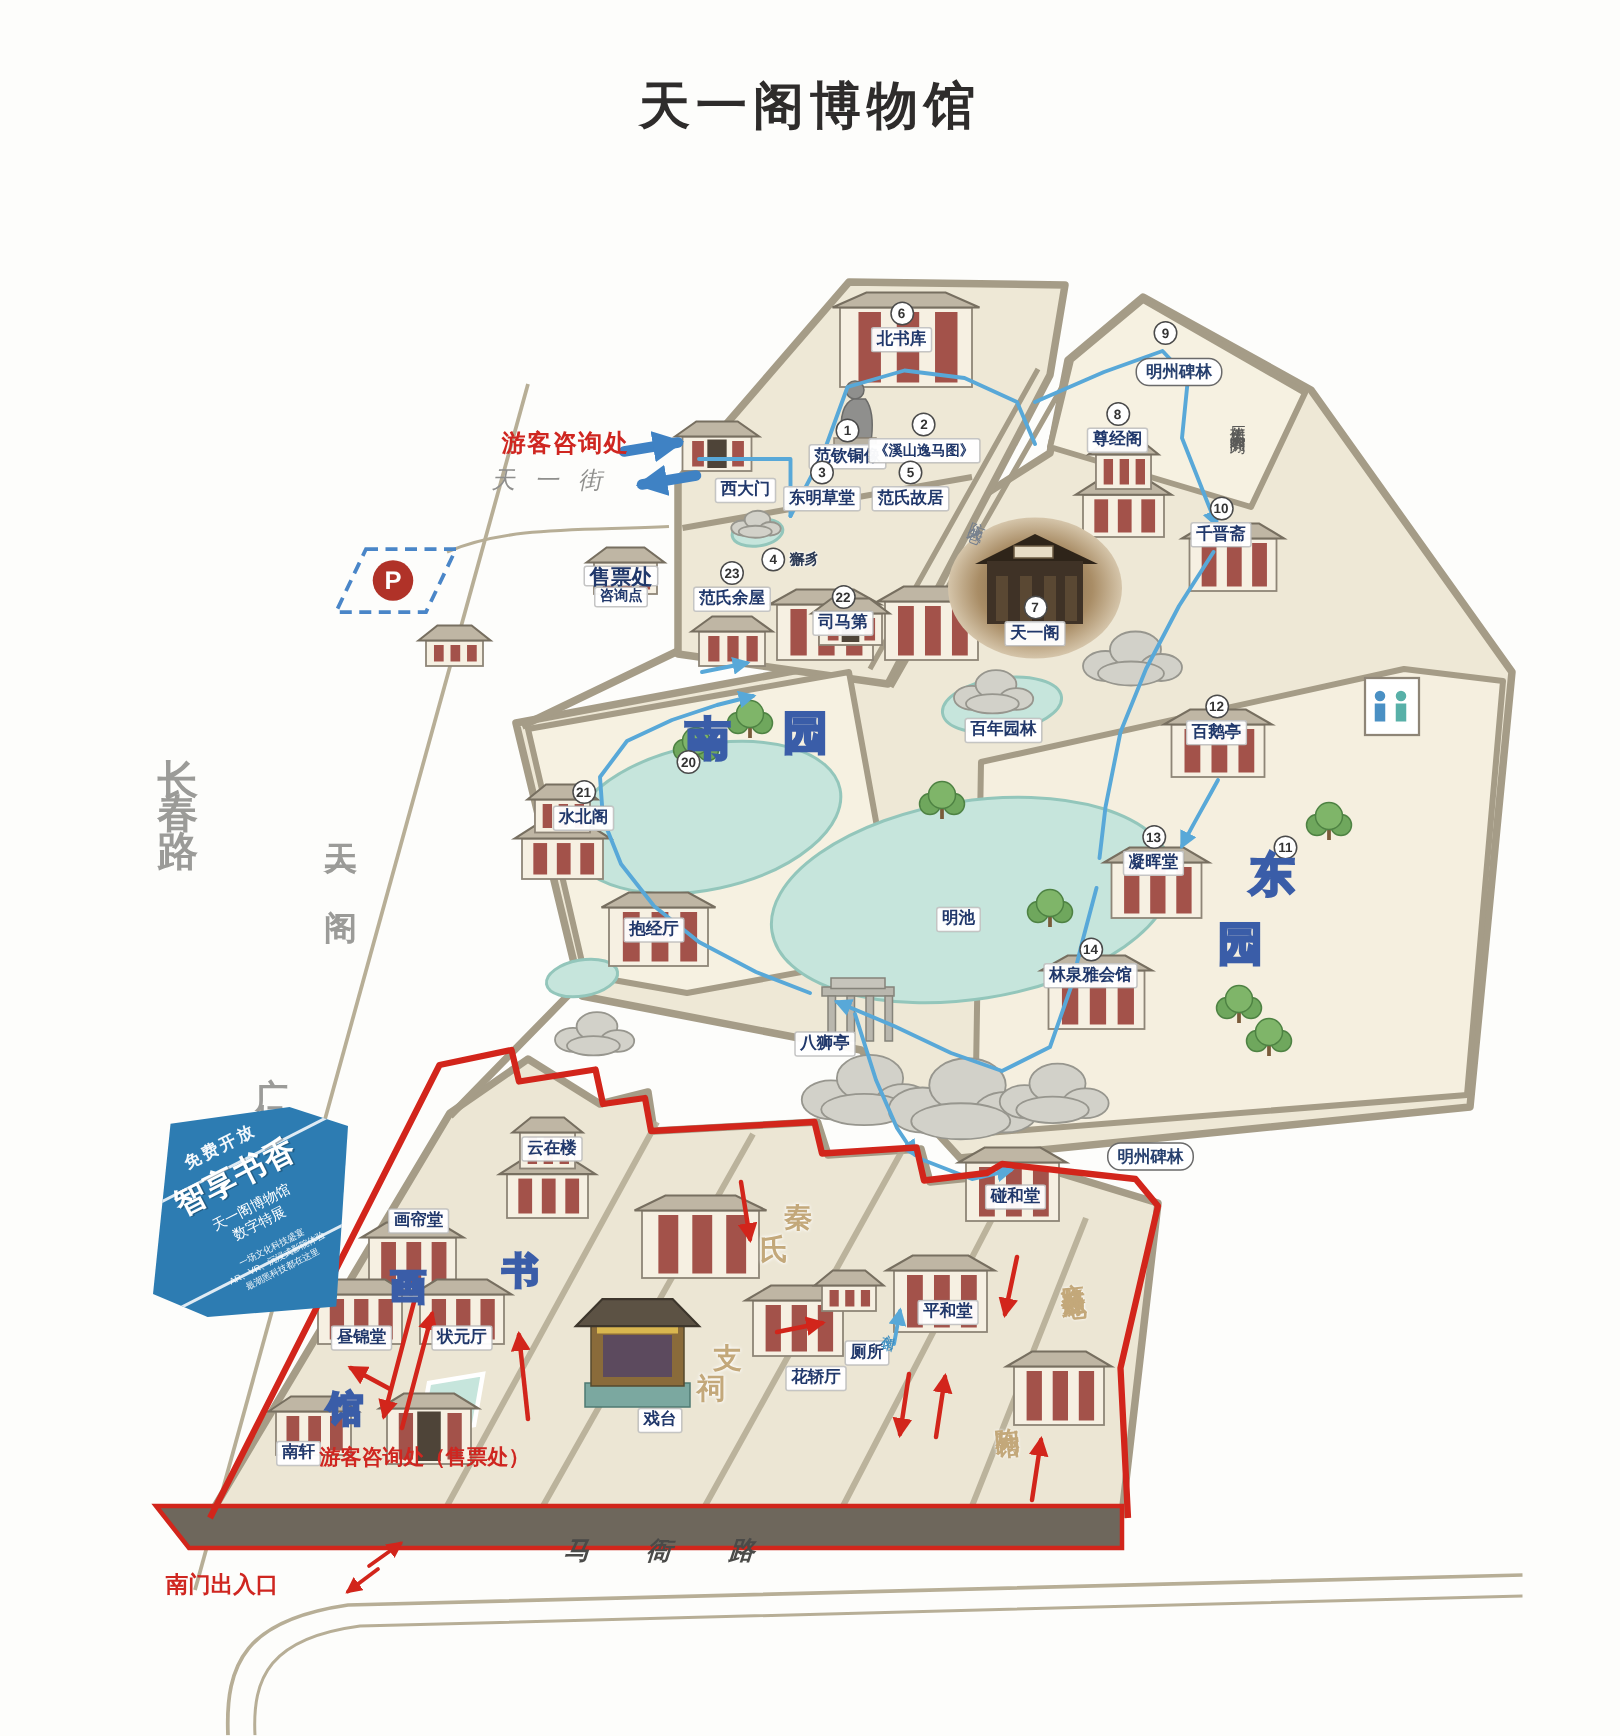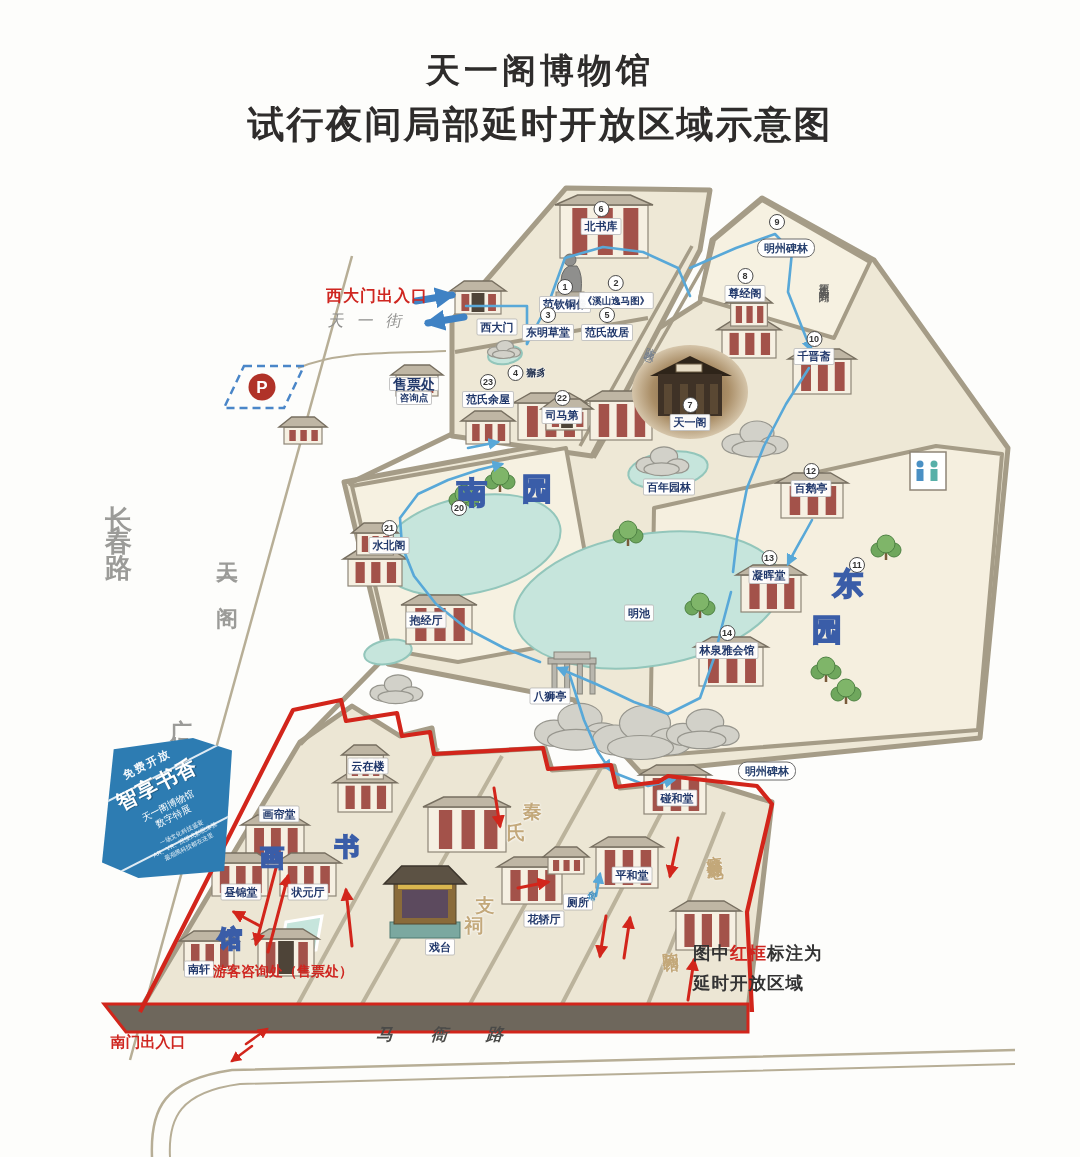--- a/index.html
+++ b/index.html
@@ -33,21 +33,21 @@
   .red{color:#cf2620;font-weight:bold;}
   .roadv{writing-mode:vertical-rl;color:#9b9b98;font-weight:bold;letter-spacing:0;}
   #lbl-changchun{font-size:27px;line-height:1.0;letter-spacing:24px;}
   #lbl-tyg{font-size:22px;letter-spacing:22px;}
   #lbl-gc{font-size:22px;letter-spacing:18px;}
   #lbl-mayalu{font-size:17px;color:#4a4a48;font-weight:bold;letter-spacing:38px;
               transform:translate(-50%,-50%) skewX(-18deg);}
   #lbl-tyjie{font-size:16px;color:#8f8f8d;letter-spacing:13px;
              transform:translate(-50%,-50%) skewX(-12deg);}
   #lbl-west{font-size:16px;letter-spacing:1px;}
-  #lbl-south{font-size:15px;}
+  #lbl-south{font-size:15px;margin-top:15px;}
   #lbl-lidai{font-size:10.5px;color:#5a5a58;height:102px;line-height:13px;letter-spacing:1px;z-index:6;}
   #lbl-fanghuo{font-size:11px;color:#76808e;letter-spacing:2px;
                transform:translate(-50%,-50%) rotate(20deg);}
   #lbl-wenchuang{font-size:9px;color:#3f8fc0;letter-spacing:1px;
                  transform:translate(-50%,-50%) rotate(12deg);}
   #lbl-majiang,#lbl-chenlie{transform:translate(-50%,-50%) rotate(-6deg);}
   #legend{position:absolute;left:693px;top:938px;z-index:6;font-size:17.5px;color:#333;
           font-weight:600;letter-spacing:1px;line-height:30px;}
   #pcircle{position:absolute;left:262px;top:387px;transform:translate(-50%,-50%);width:27px;
            height:27px;border-radius:50%;background:#b03228;color:#fff;font-weight:bold;
@@ -486,28 +486,27 @@
 
   <g fill="none" stroke="#3f82c4" stroke-width="7" stroke-linecap="round">
     <path d="M416,301 L452,295" marker-end="url(#aB2)"></path>
     <path d="M464,317 L428,323" marker-end="url(#aB2)"></path>
   </g>
 
   <polygon points="244,366 304,366 284,408 224,408" fill="none" stroke="#4a86c8" stroke-width="2.5" stroke-dasharray="8,5"></polygon>
 </svg>
 
 <div class="ttl" id="title1">天一阁博物馆</div>
-<div class="ttl" id="title2">试行夜间局部延时开放区域示意图</div>
 
 <div class="lbl roadv" id="lbl-changchun" style="left:118px;top:520px">长春路</div>
 <div class="lbl roadv" id="lbl-tyg" style="left:227px;top:578px">天一阁</div>
 <div class="lbl roadv" id="lbl-gc" style="left:181px;top:718px">广场</div>
 <div class="lbl" id="lbl-mayalu" style="left:460px;top:1034px">马衙路</div>
 <div class="lbl" id="lbl-tyjie" style="left:372px;top:321px">天一街</div>
-<div class="lbl red" id="lbl-west" style="left:377px;top:296px">西大门出入口</div>
+<div class="lbl red" id="lbl-west" style="left:377px;top:296px">游客咨询处</div>
 <div class="lbl red" id="lbl-south" style="left:148px;top:1042px">南门出入口</div>
 <div id="pcircle">P</div>
 
 <div class="poi" style="left:601px;top:218px">
   <span class="num">6</span>
   <span class="plq">北书库</span>
     </div>
 <div class="lbl plq" style="left:497px;top:327px">西大门</div>
 <div class="poi" style="left:565px;top:296px">
   <span class="num">1</span>
@@ -574,21 +573,21 @@
 <div class="poi" style="left:488px;top:391px">
   <span class="num">23</span>
   <span class="plq">范氏余屋</span>
     </div>
 <div class="poi" style="left:414px;top:391px;gap:0">
   <span class="plq" style="font-size:14px;line-height:12px">售票处</span>
   <span class="plq" style="font-size:9.5px;line-height:12px">咨询点</span>
     </div>
 
 <div class="lbl plq" style="left:669px;top:487px">百年园林</div>
-<div class="lbl plq" style="left:426px;top:620px">抱经厅</div>
+<div class="lbl plq" style="left:436px;top:620px">抱经厅</div>
 <div class="lbl plq" style="left:639px;top:613px">明池</div>
 <div class="lbl plq" style="left:550px;top:696px">八狮亭</div>
 <div class="lbl bubble" style="left:767px;top:771px">明州碑林</div>
 <div class="lbl plq" style="left:368px;top:766px">云在楼</div>
 <div class="lbl plq" style="left:279px;top:814px">画帘堂</div>
 <div class="lbl plq" style="left:241px;top:892px">昼锦堂</div>
 <div class="lbl plq" style="left:308px;top:892px">状元厅</div>
 <div class="lbl plq" style="left:199px;top:969px">南轩</div>
 <div class="lbl red" style="left:283px;top:972px;font-size:14px">游客咨询处（售票处）</div>
 <div class="lbl plq" style="left:440px;top:947px">戏台</div>
@@ -601,24 +600,20 @@
 <div class="lbl bigblue bigblue2" style="left:347px;top:847px">书</div>
 <div class="lbl bigblue bigblue2" style="left:272px;top:858px">画</div>
 <div class="lbl bigblue bigblue2" style="left:230px;top:939px">馆</div>
 <div class="lbl bigtan" style="left:532px;top:812px">秦</div>
 <div class="lbl bigtan" style="left:516px;top:833px">氏</div>
 <div class="lbl bigtan" style="left:485px;top:906px">支</div>
 <div class="lbl bigtan" style="left:474px;top:926px">祠</div>
 <div class="lbl vtan" id="lbl-majiang" style="left:712px;top:848px">麻将起源地</div>
 <div class="lbl vtan" id="lbl-chenlie" style="left:668px;top:942px">陈列馆</div>
 
-<div id="legend">
-  <div><span>图中</span><span class="red">红框</span><span>标注为</span></div>
-  <div>延时开放区域</div>
-</div>
 
 <div id="banner">
   <div class="stripe" style="left:-14px;top:34px"></div>
   <div class="stripe" style="left:-8px;top:108px"></div>
   <div class="wrap">
     <div class="ribbon">免费开放</div>
     <div class="btitle">智享书香</div>
     <div class="bsub">
       <div>天一阁博物馆</div>
       <div>数字特展</div>

